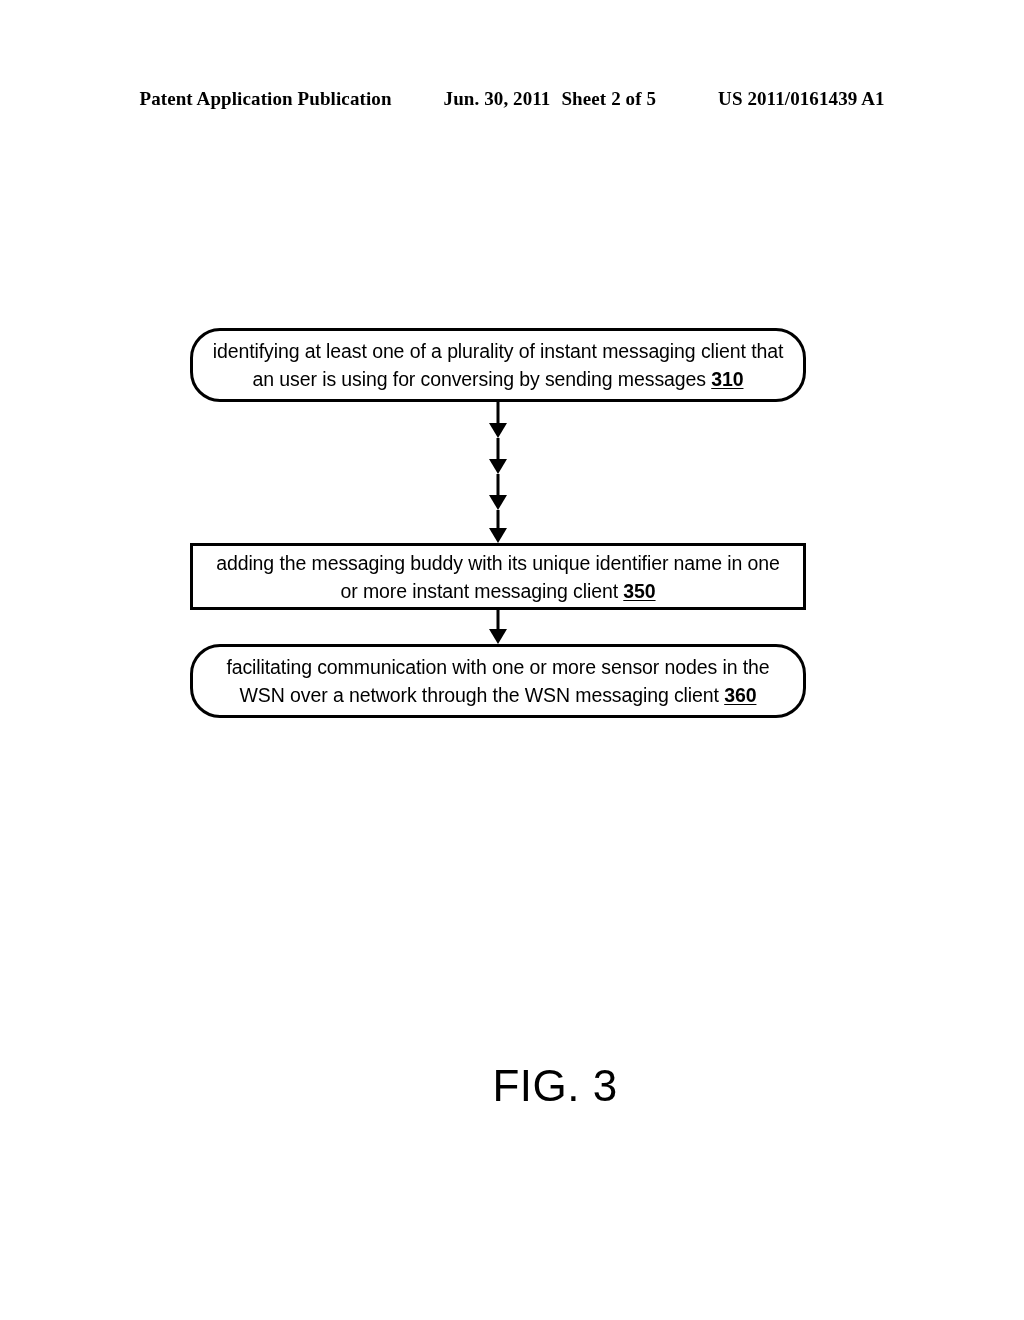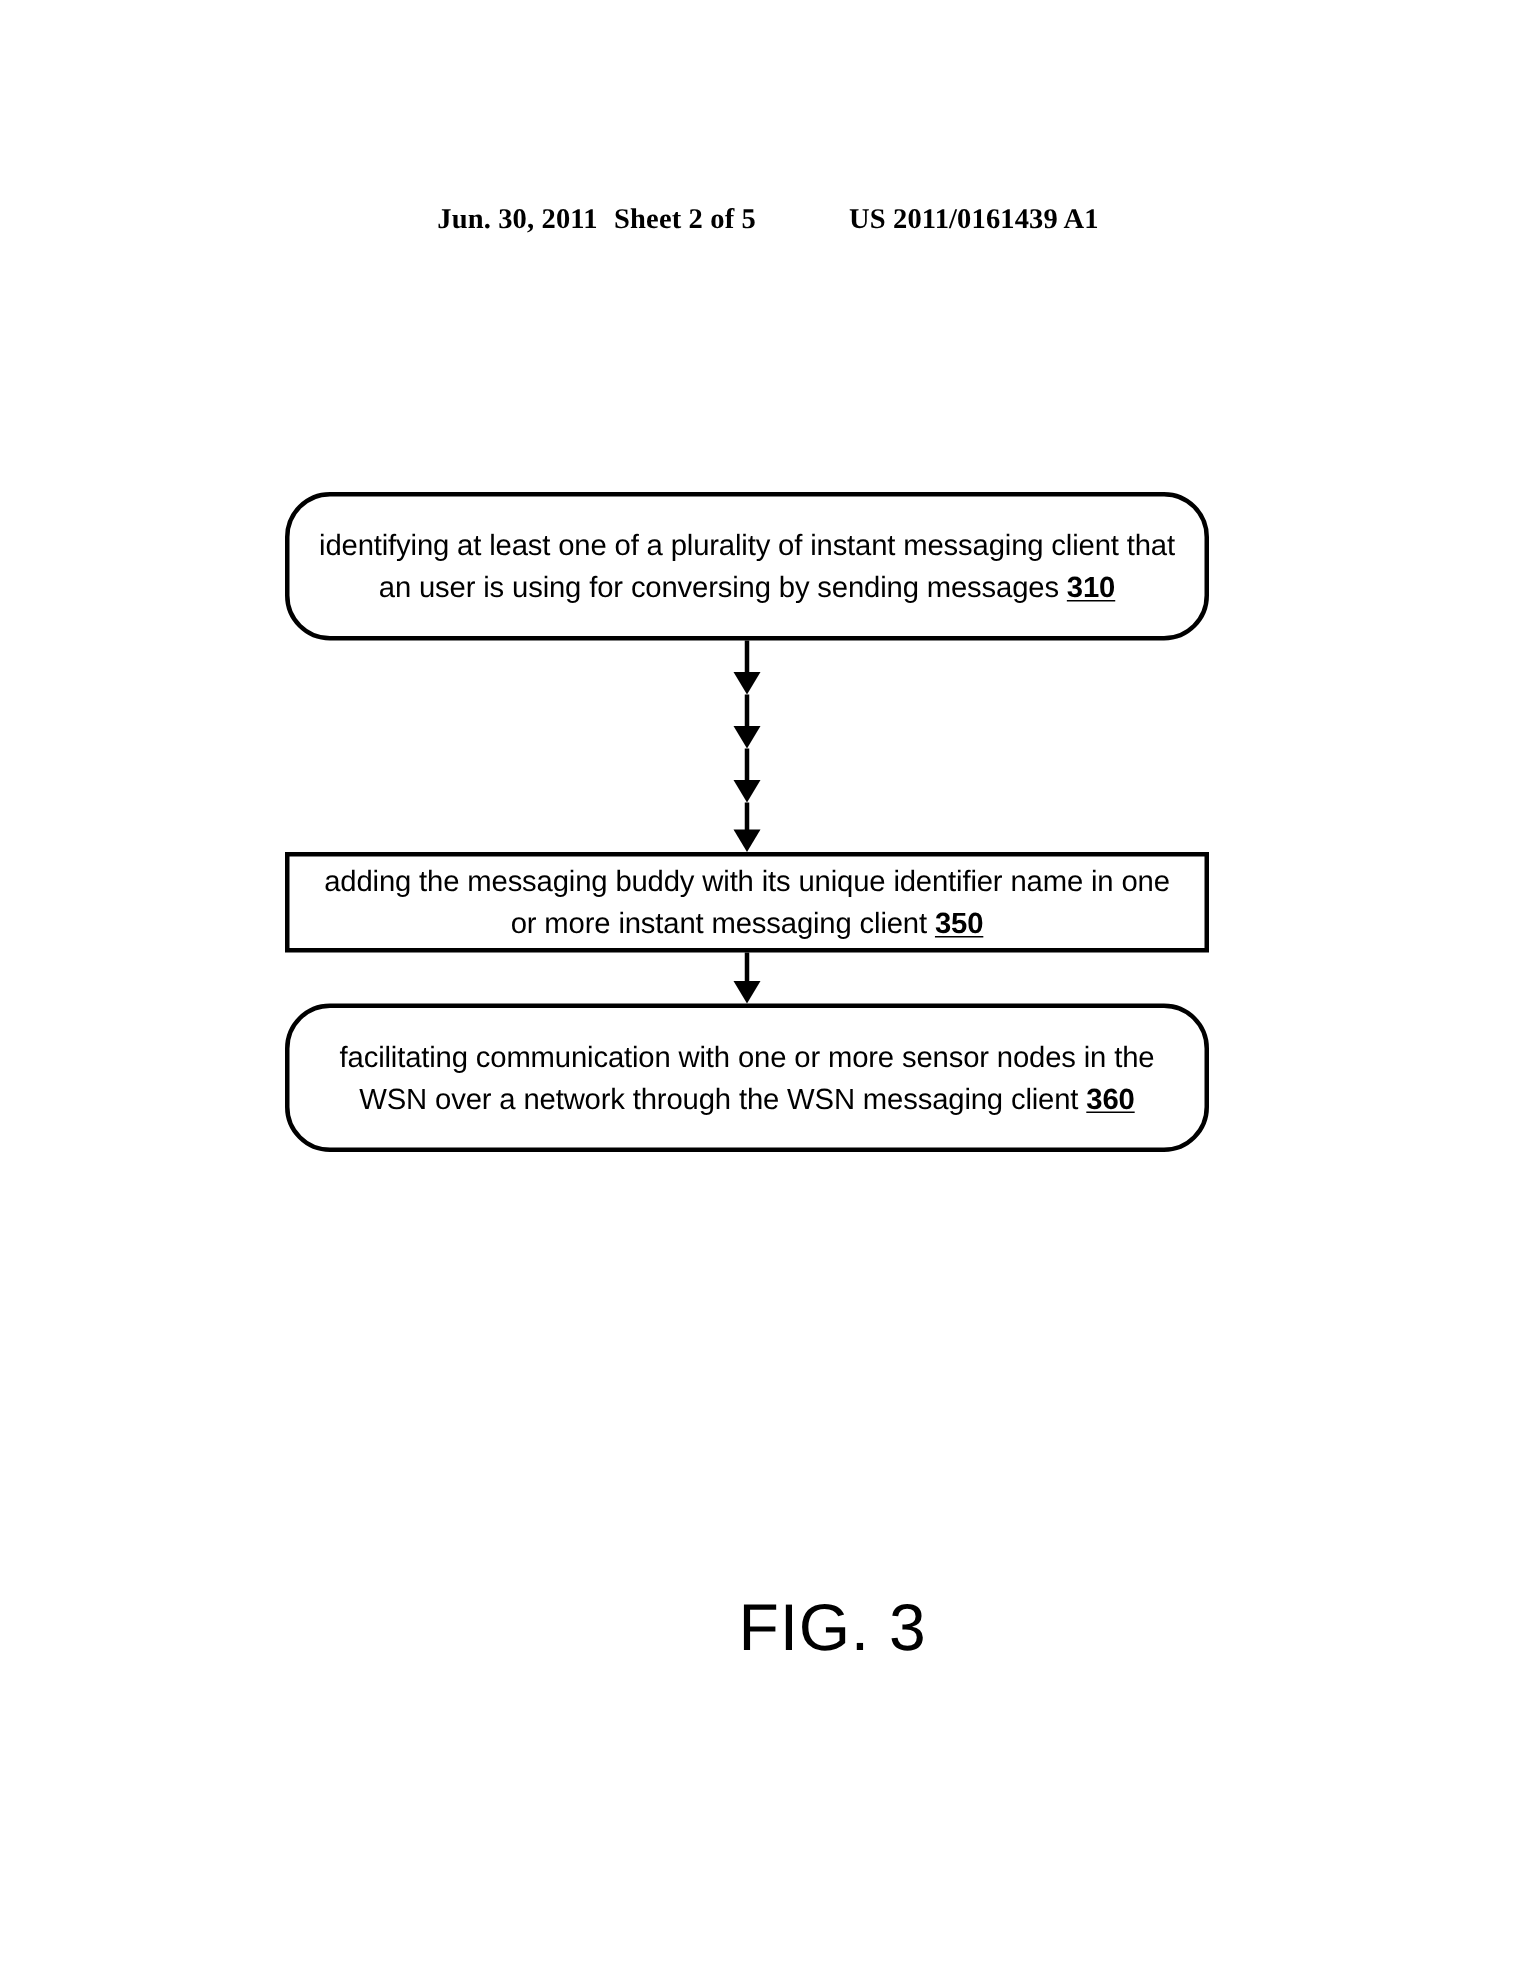--- a/index.html
+++ b/index.html
@@ -25,21 +25,21 @@
     display: flex;
     justify-content: center;
     align-items: baseline;
     font-family: "Liberation Serif", serif;
     font-weight: bold;
     font-size: 19px;
     letter-spacing: 0.1px;
     white-space: nowrap;
   }
   .hdr-pub      { margin-right: 52px; }
-  .hdr-date     { margin-right: 11px; margin-top: 48px; }
+  .hdr-date     { margin-right: 11px; }
   .hdr-sheet    { margin-right: 62px; }
   .hdr-patno    { }
 
   
   .flowchart {
     position: absolute;
     left: 190px;
     top: 328px;
     width: 616px;
   }
@@ -59,21 +59,21 @@
     letter-spacing: -0.1px;
   }
   .flow-box .btext { display: block; }
   .refnum {
     font-weight: bold;
     text-decoration: underline;
     text-underline-offset: 2px;
   }
 
   
-  .box-h3 { height: 99px; border-radius: 30px; }
+  .box-h3 { height: 74px; border-radius: 30px; }
   .box-h2 { height: 67px; }
 
   
   .connector {
     width: 616px;
     position: relative;
     display: block;
   }
   .connector .stem {
     position: absolute;
@@ -111,20 +111,21 @@
     font-size: 44px;
     letter-spacing: 0.5px;
     font-family: "Liberation Sans", sans-serif;
     padding-left: 43px;
   }
 </style>
 </head>
 <body>
 
 <div class="page-header">
+  <span class="hdr-pub">Patent Application Publication</span>
   <span class="hdr-date">Jun. 30, 2011</span>
   <span class="hdr-sheet">Sheet 2 of 5</span>
   <span class="hdr-patno">US 2011/0161439 A1</span>
 </div>
 
 <div class="flowchart">
 
   <div class="flow-box box-h3">
     <span class="btext"><span>identifying at least one of a plurality of instant messaging client that an user is using for conversing by sending messages </span><span class="refnum">310</span></span>
   </div>

